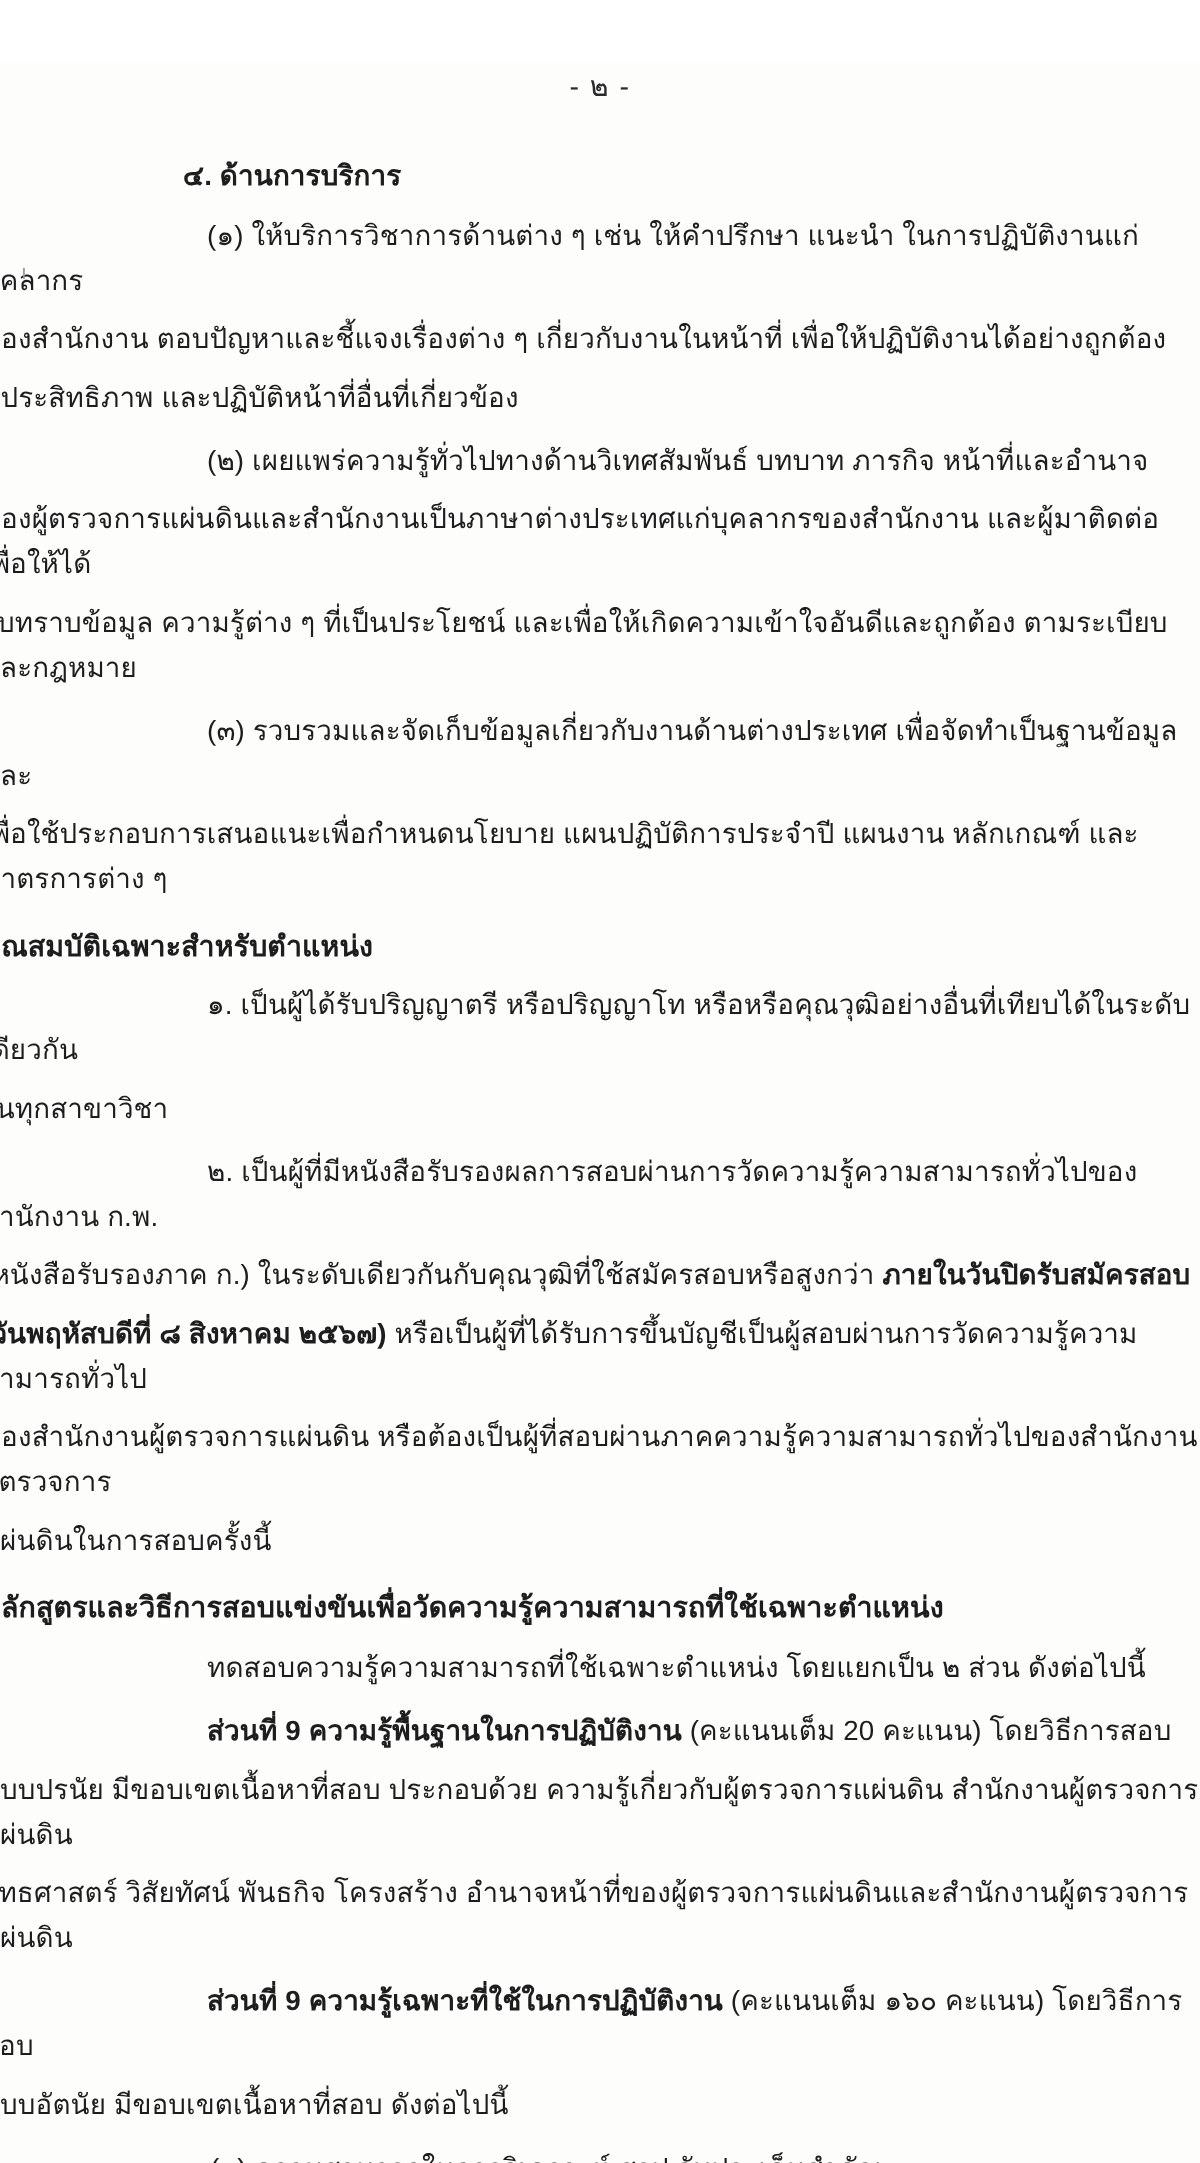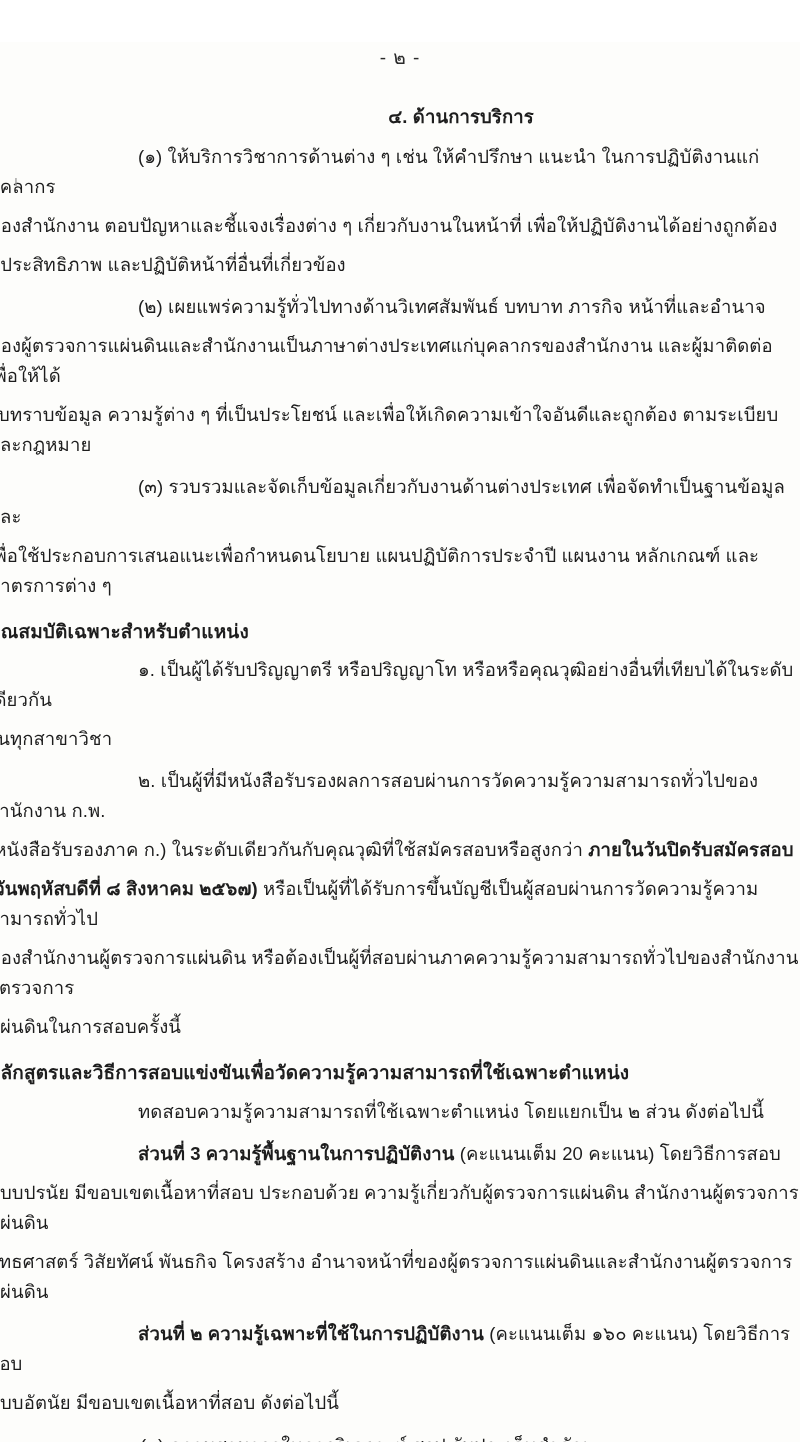--- a/index.html
+++ b/index.html
@@ -45,21 +45,20 @@
   .blk {
     margin-left: -12px;
     padding-right: 0;
     width: 812px;
   }
   .heading {
     font-weight: bold;
     margin-left: 122px;
     margin-bottom: 10px;
     font-size: 18.5px;
-    text-align: center;
   }
   .section-head {
     font-weight: bold;
     font-size: 19px;
     margin: 18px 0 8px -12px;
   }
   .indent1 {
     text-indent: 150px;
   }
   .para-gap {
@@ -119,23 +118,23 @@
     <p class="blk indent1 para-gap">๒. เป็นผู้ที่มีหนังสือรับรองผลการสอบผ่านการวัดความรู้ความสามารถทั่วไปของสำนักงาน ก.พ.</p>
     <p class="blk cont"><span>(หนังสือรับรองภาค ก.) ในระดับเดียวกันกับคุณวุฒิที่ใช้สมัครสอบหรือสูงกว่า </span><span class="b">ภายในวันปิดรับสมัครสอบ</span></p>
     <p class="blk cont"><span class="b">(วันพฤหัสบดีที่ ๘ สิงหาคม ๒๕๖๗)</span><span> หรือเป็นผู้ที่ได้รับการขึ้นบัญชีเป็นผู้สอบผ่านการวัดความรู้ความสามารถทั่วไป</span></p>
     <p class="blk cont">ของสำนักงานผู้ตรวจการแผ่นดิน หรือต้องเป็นผู้ที่สอบผ่านภาคความรู้ความสามารถทั่วไปของสำนักงานผู้ตรวจการ</p>
     <p class="blk cont">แผ่นดินในการสอบครั้งนี้</p>
 
     <p class="section-head spacer-top">หลักสูตรและวิธีการสอบแข่งขันเพื่อวัดความรู้ความสามารถที่ใช้เฉพาะตำแหน่ง</p>
 
     <p class="blk indent1">ทดสอบความรู้ความสามารถที่ใช้เฉพาะตำแหน่ง โดยแยกเป็น ๒ ส่วน ดังต่อไปนี้</p>
 
-    <p class="blk indent1 para-gap"><span class="b">ส่วนที่ 3 ความรู้พื้นฐานในการปฏิบัติงาน</span><span> (คะแนนเต็ม 20 คะแนน) โดยวิธีการสอบ</span></p>
+    <p class="blk indent1 para-gap"><span class="b">ส่วนที่ 9 ความรู้พื้นฐานในการปฏิบัติงาน</span><span> (คะแนนเต็ม 20 คะแนน) โดยวิธีการสอบ</span></p>
     <p class="blk cont">แบบปรนัย มีขอบเขตเนื้อหาที่สอบ ประกอบด้วย ความรู้เกี่ยวกับผู้ตรวจการแผ่นดิน สำนักงานผู้ตรวจการแผ่นดิน</p>
     <p class="blk cont">ยุทธศาสตร์ วิสัยทัศน์ พันธกิจ โครงสร้าง อำนาจหน้าที่ของผู้ตรวจการแผ่นดินและสำนักงานผู้ตรวจการแผ่นดิน</p>
 
-    <p class="blk indent1 para-gap"><span class="b">ส่วนที่ ๒ ความรู้เฉพาะที่ใช้ในการปฏิบัติงาน</span><span> (คะแนนเต็ม ๑๖๐ คะแนน) โดยวิธีการสอบ</span></p>
+    <p class="blk indent1 para-gap"><span class="b">ส่วนที่ 9 ความรู้เฉพาะที่ใช้ในการปฏิบัติงาน</span><span> (คะแนนเต็ม ๑๖๐ คะแนน) โดยวิธีการสอบ</span></p>
     <p class="blk cont">แบบอัตนัย มีขอบเขตเนื้อหาที่สอบ ดังต่อไปนี้</p>
 
     <p class="list-item sub-block">(๑) ความสามารถในการวิเคราะห์ สรุป จับประเด็นสำคัญ</p>
 
   </div>
 </div>
 
 </body></html>

